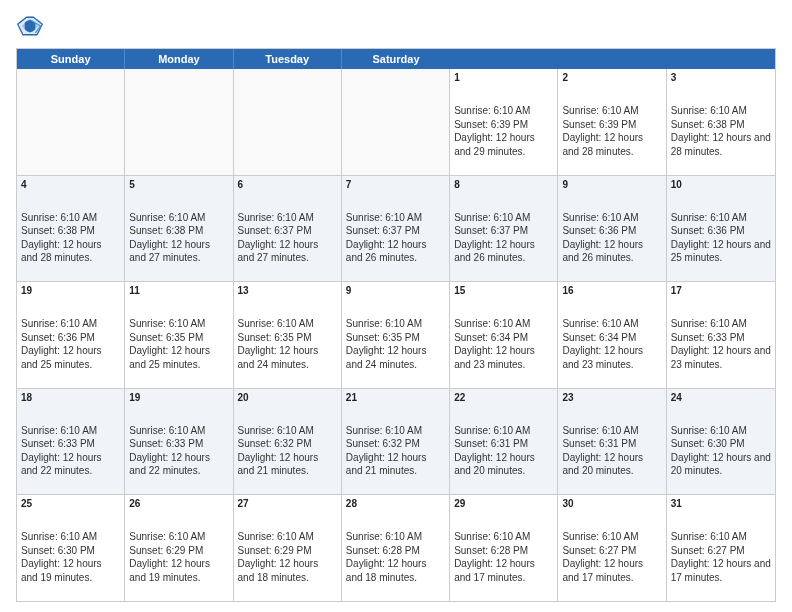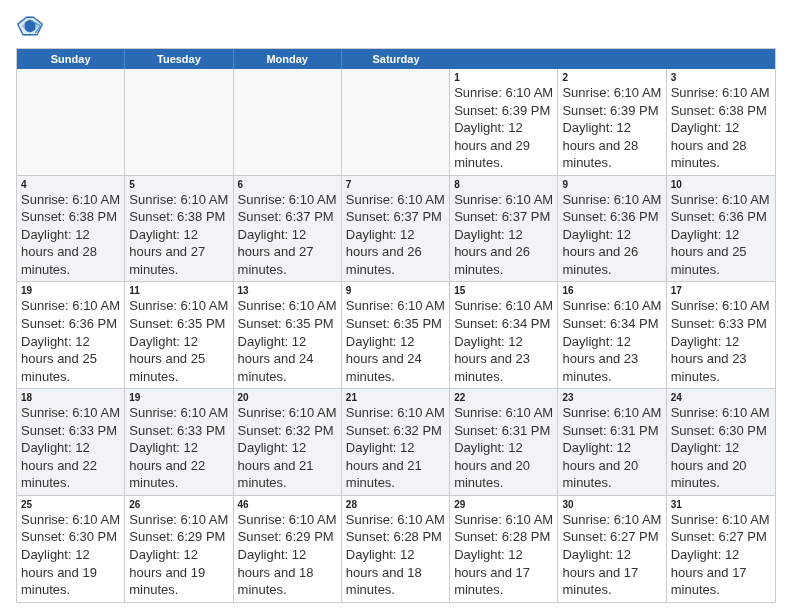--- a/index.html
+++ b/index.html
@@ -116,23 +116,24 @@
     .cal-cell.shaded {
       background: #f0f4f8;
     }
     .day-num {
       font-size: 10px;
       font-weight: bold;
       color: #222;
       margin-bottom: 1px;
     }
     .cell-text {
-      font-size: 13px;
+      font-size: 10px;
       color: #333;
       line-height: 1.35;
+      margin-top: 20px;
     }
   </style>
 </head>
 <body>
 
 <div class="page">
   <div class="header">
     <div class="logo">
       <svg class="logo-icon" viewBox="0 0 32 32">
         <polygon points="16,4 28,10 28,22 16,28 4,22 4,10" fill="#2a6ab5" opacity="0.15"></polygon>
@@ -148,22 +149,22 @@
     </div>
     <div class="title-block">
       <div class="title-month"></div>
       <div class="title-location"></div>
     </div>
   </div>
 
   <div class="calendar">
     <div class="cal-header">
     <div class="cal-header-cell">Sunday</div>
+        <div class="cal-header-cell">Monday</div>
         <div class="cal-header-cell">Tuesday</div>
-        <div class="cal-header-cell">Monday</div>
         <div class="cal-header-cell">Saturday</div>
       </div>
     <div class="cal-body">
     <div class="cal-row">
           <div class="cal-cell empty"></div>
           <div class="cal-cell empty"></div>
           <div class="cal-cell empty"></div>
           <div class="cal-cell empty"></div>
           <div class="cal-cell">
             <div class="day-num">1</div>
@@ -323,21 +324,21 @@
 Sunset: 6:30 PM
 Daylight: 12 hours and 19 minutes.</div>
           </div>
           <div class="cal-cell">
             <div class="day-num">26</div>
             <div class="cell-text" style="white-space: pre-line;">Sunrise: 6:10 AM
 Sunset: 6:29 PM
 Daylight: 12 hours and 19 minutes.</div>
           </div>
           <div class="cal-cell">
-            <div class="day-num">46</div>
+            <div class="day-num">27</div>
             <div class="cell-text" style="white-space: pre-line;">Sunrise: 6:10 AM
 Sunset: 6:29 PM
 Daylight: 12 hours and 18 minutes.</div>
           </div>
           <div class="cal-cell">
             <div class="day-num">28</div>
             <div class="cell-text" style="white-space: pre-line;">Sunrise: 6:10 AM
 Sunset: 6:28 PM
 Daylight: 12 hours and 18 minutes.</div>
           </div>

